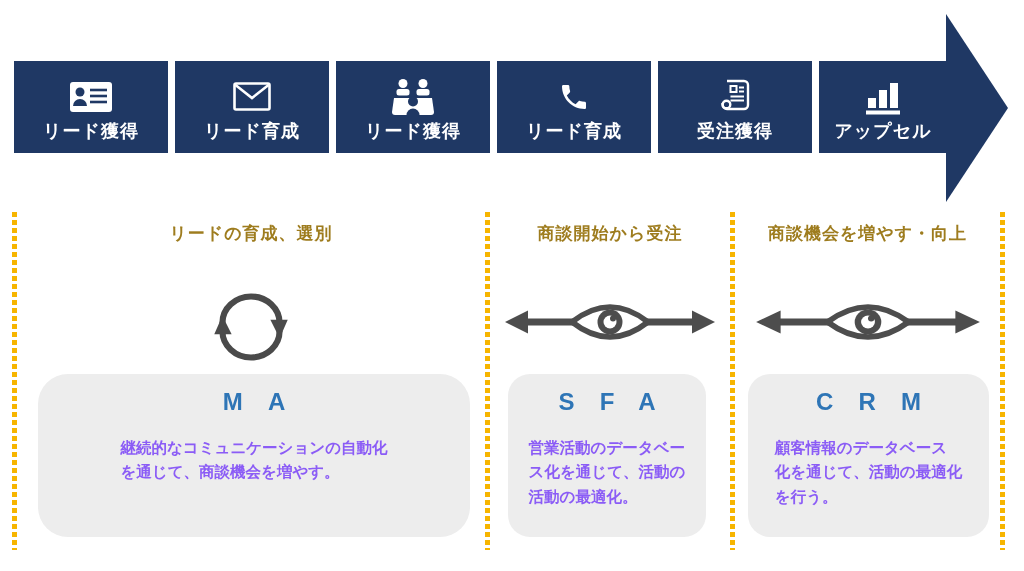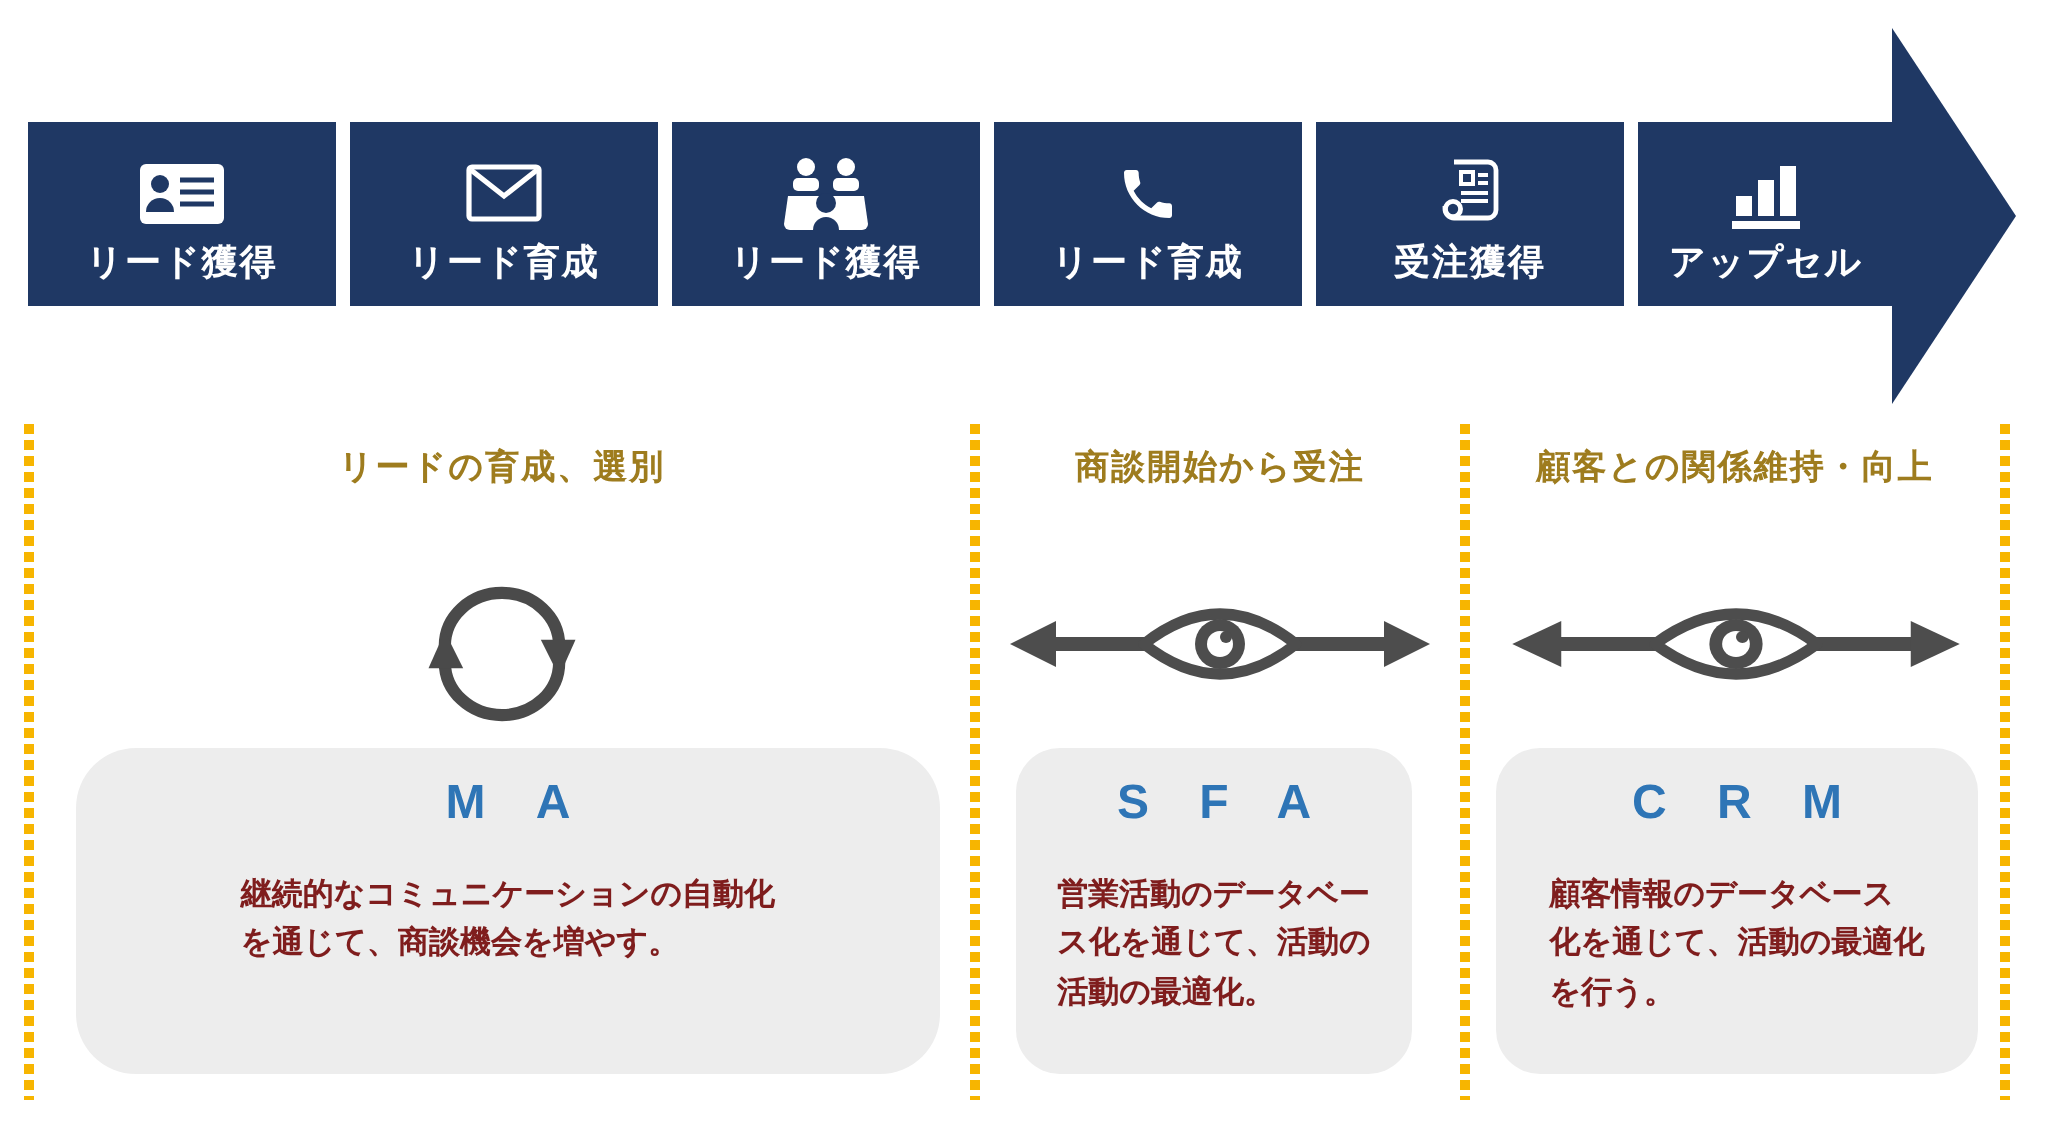--- a/index.html
+++ b/index.html
@@ -29,21 +29,21 @@
   .icon-band{position:absolute;text-align:center;}
   .ib1{left:14px;top:286px;width:474px;}
   .ib2{left:487px;top:292px;width:246px;}
   .ib3{left:732px;top:292px;width:271px;}
 
   .tool-card{position:absolute;top:374px;height:163px;background:#EDEDED;border-radius:22px;
              text-align:center;box-sizing:border-box;}
   .c1{left:38px;width:432px;border-radius:30px;} .c2{left:508px;width:198px;} .c3{left:748px;width:241px;}
   .tool-name{margin-top:16px;font-size:24px;font-weight:bold;color:#2E75B6;
              letter-spacing:1.05em;text-indent:1.05em;line-height:1;}
-  .tool-desc{display:inline-block;margin-top:22px;font-size:15.5px;font-weight:bold;color:#7f1d1d;
+  .tool-desc{display:inline-block;margin-top:22px;font-size:15.5px;font-weight:bold;color:#8b5cf6;
              text-align:left;white-space:pre-line;line-height:1.58;}
 </style>
 </head>
 <body>
 
 <div class="canvas">
 
   <div class="stage-row">
 
     <div class="stage-box">
@@ -129,21 +129,21 @@
 
   <div class="arrow-head"></div>
 
   <div class="dotted d1"></div>
   <div class="dotted d2"></div>
   <div class="dotted d3"></div>
   <div class="dotted d4"></div>
 
   <div class="sec-header h1">リードの育成、選別</div>
   <div class="sec-header h2">商談開始から受注</div>
-  <div class="sec-header h3">顧客との関係維持・向上</div>
+  <div class="sec-header h3">商談機会を増やす・向上</div>
 
   <div class="icon-band ib1">
     <svg width="98" height="82" viewBox="0 0 96 80">
       <path d="M20,36 A27,25 0 0 1 76,36" fill="none" stroke="#4A4A4A" stroke-width="6"></path>
       <polygon points="67,33 84,33 76,51" fill="#4A4A4A"></polygon>
       <path d="M76,44 A27,25 0 0 1 20,44" fill="none" stroke="#4A4A4A" stroke-width="6"></path>
       <polygon points="29,47 12,47 20,29" fill="#4A4A4A"></polygon>
     </svg>
   </div>
 

